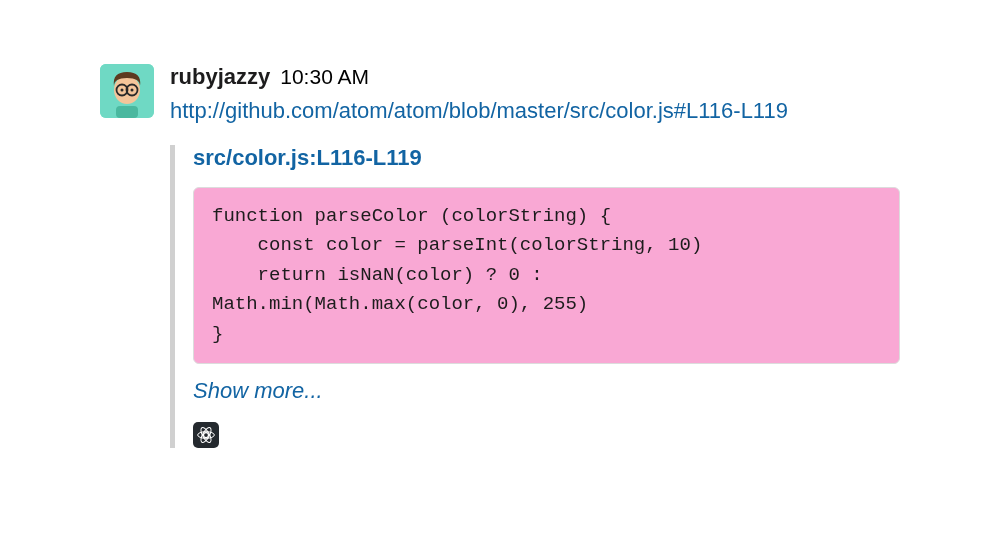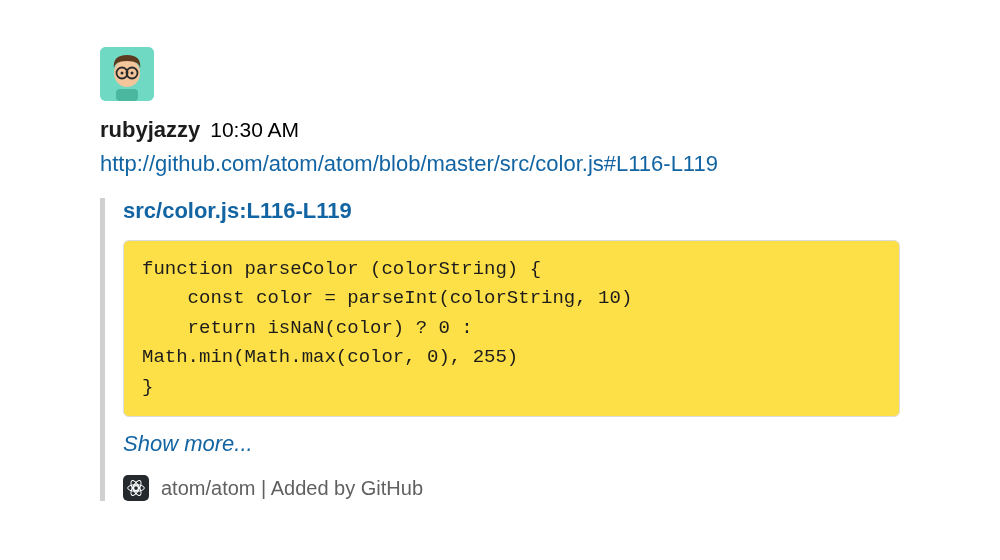--- a/index.html
+++ b/index.html
@@ -9,23 +9,22 @@
     }
     body {
       font-family: -apple-system, BlinkMacSystemFont, "Segoe UI", Helvetica, Arial, sans-serif;
       background: #fff;
       width: 1000px;
       height: 560px;
       overflow: hidden;
     }
     .message-container {
       display: flex;
-      padding: 47px 100px 0 100px;
+      padding: 64px 100px 0 100px;
       gap: 16px;
-      flex-direction: column;
     }
     .avatar {
       width: 54px;
       height: 54px;
       border-radius: 6px;
       background: linear-gradient(135deg, #5de0c8 0%, #a8e6cf 100%);
       flex-shrink: 0;
       position: relative;
       overflow: hidden;
     }
@@ -72,21 +71,21 @@
       border-left: 5px solid #d0d0d0;
       padding-left: 18px;
     }
     .attachment-title {
       color: #1264a3;
       font-size: 22px;
       font-weight: 700;
       margin-bottom: 16px;
     }
     .code-block {
-      background: #fde047;
+      background: #f9a8d4;
       border: 1px solid #dcdcdc;
       border-radius: 6px;
       padding: 14px 18px;
       font-family: "SFMono-Regular", Consolas, "Liberation Mono", Menlo, monospace;
       font-size: 19px;
       line-height: 1.55;
       color: #1d1c1d;
       margin-bottom: 14px;
       white-space: pre;
     }
@@ -155,17 +154,16 @@
       <div class="show-more">Show more...</div>
       <div class="attachment-footer">
         <div class="github-icon">
           <svg viewBox="0 0 24 24">
             <circle cx="12" cy="12" r="3" fill="none" stroke="#fff" stroke-width="1.5"></circle>
             <ellipse cx="12" cy="12" rx="10" ry="4" fill="none" stroke="#fff" stroke-width="1.2"></ellipse>
             <ellipse cx="12" cy="12" rx="10" ry="4" fill="none" stroke="#fff" stroke-width="1.2" transform="rotate(60 12 12)"></ellipse>
             <ellipse cx="12" cy="12" rx="10" ry="4" fill="none" stroke="#fff" stroke-width="1.2" transform="rotate(-60 12 12)"></ellipse>
           </svg>
         </div>
-        <span>atom/atom | Added by GitHub</span>
       </div>
     </div>
   </div>
 </div>
 
 </body></html>

